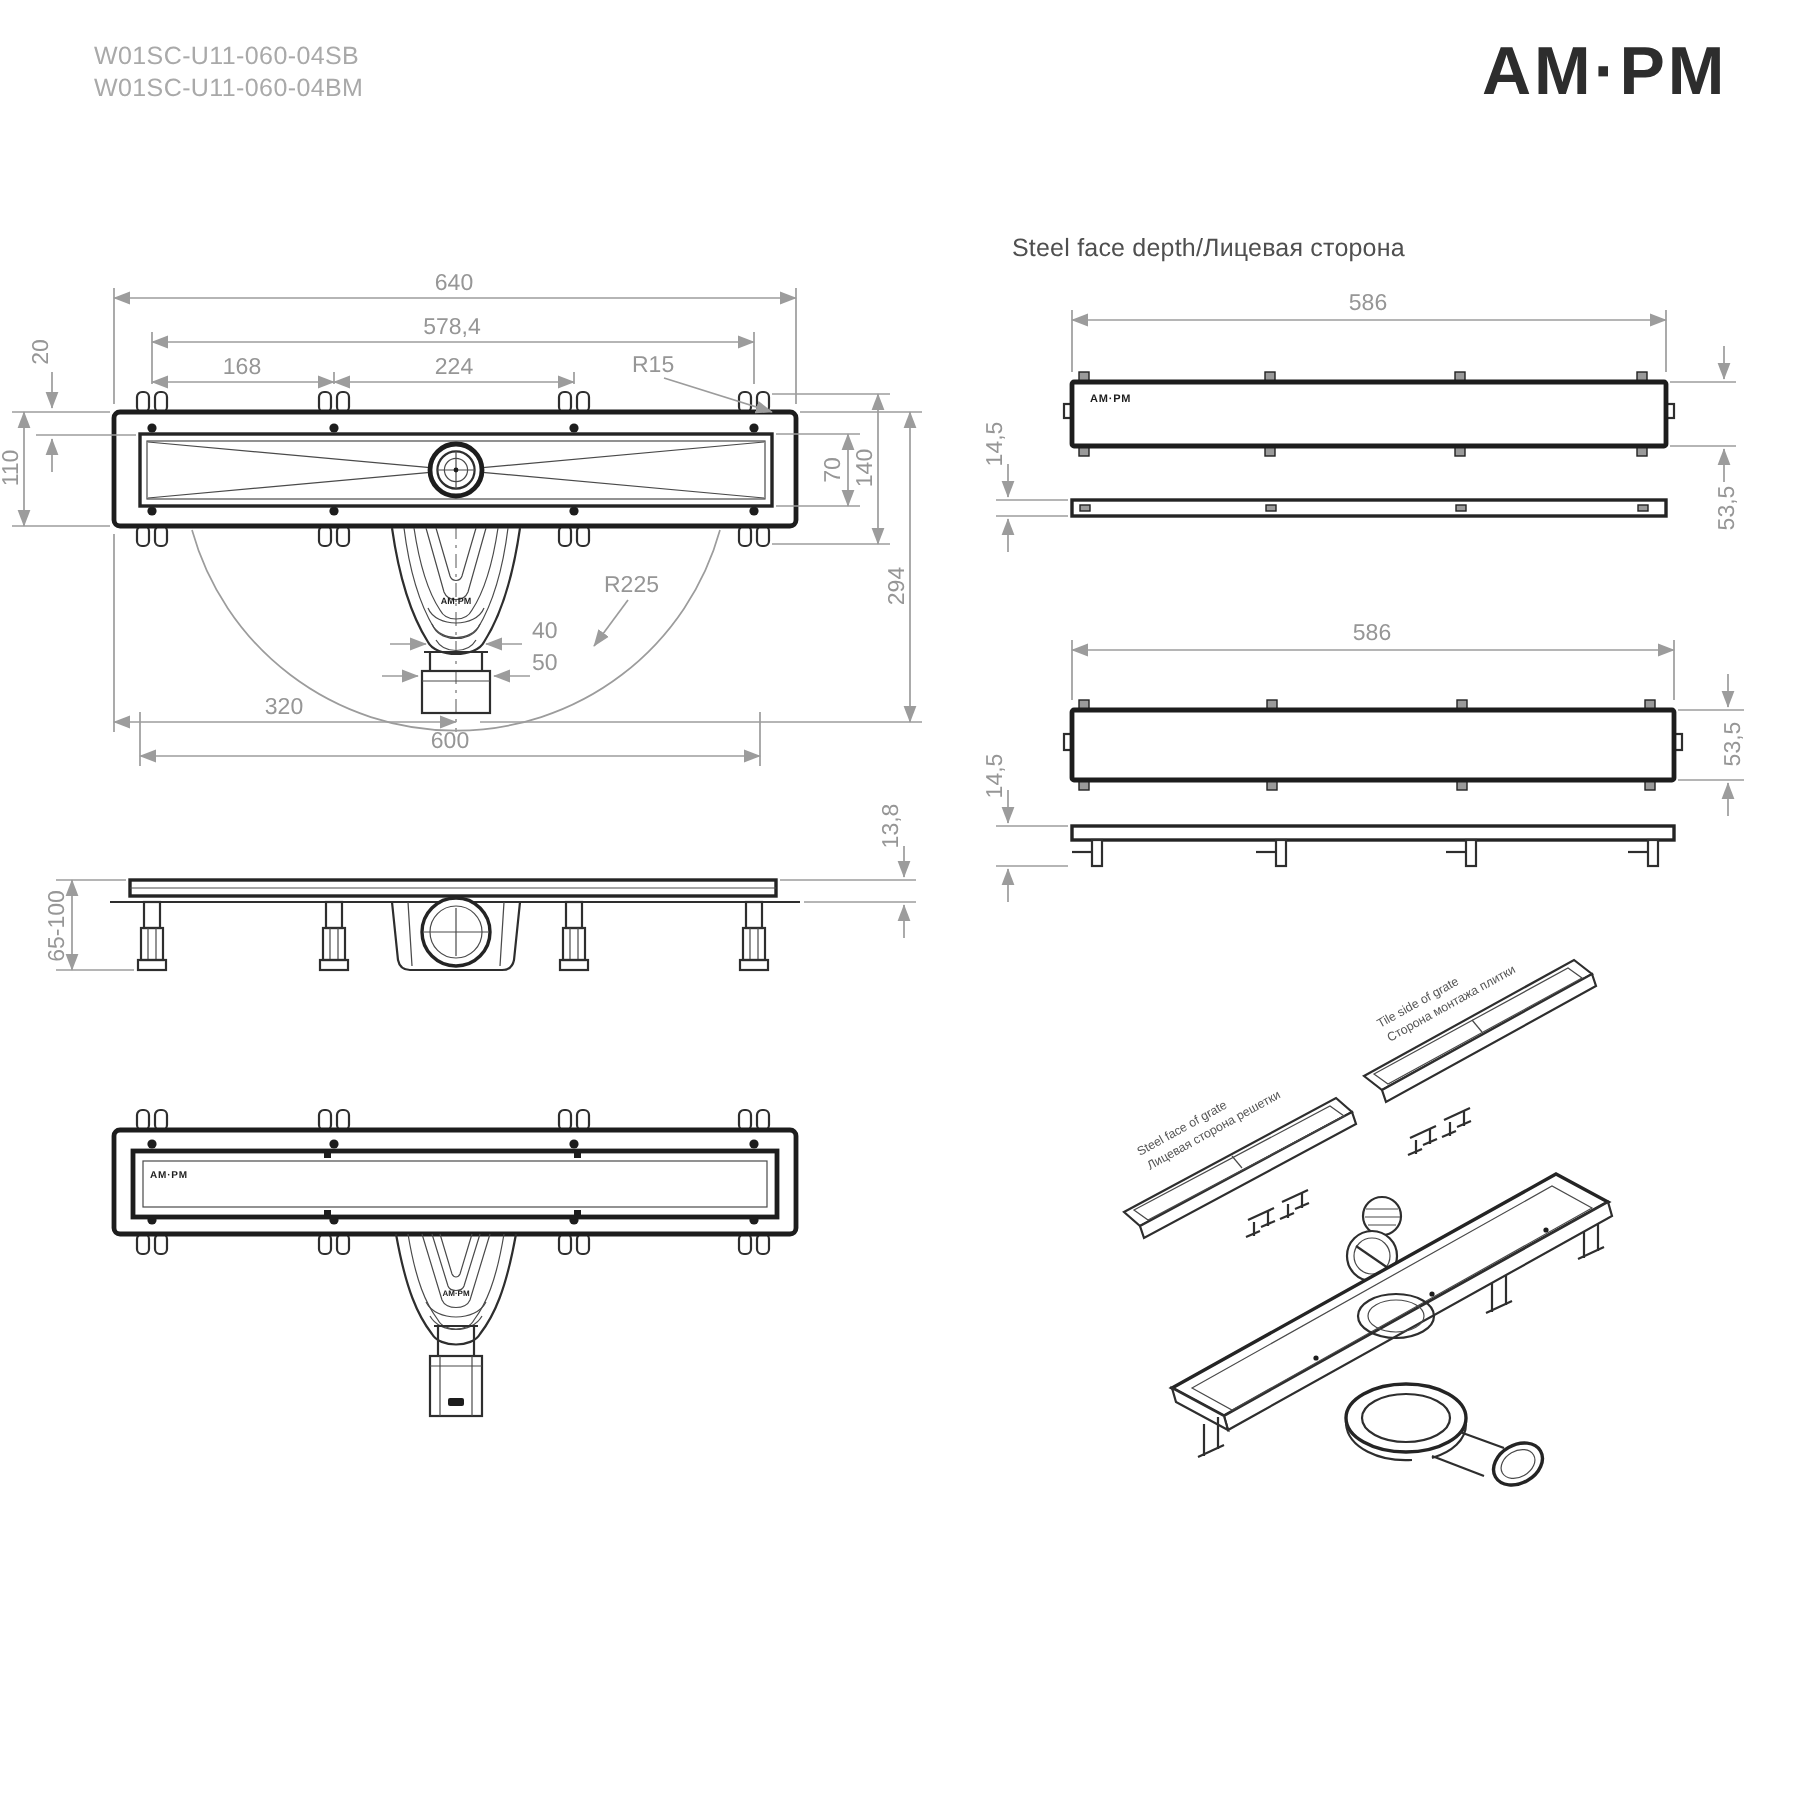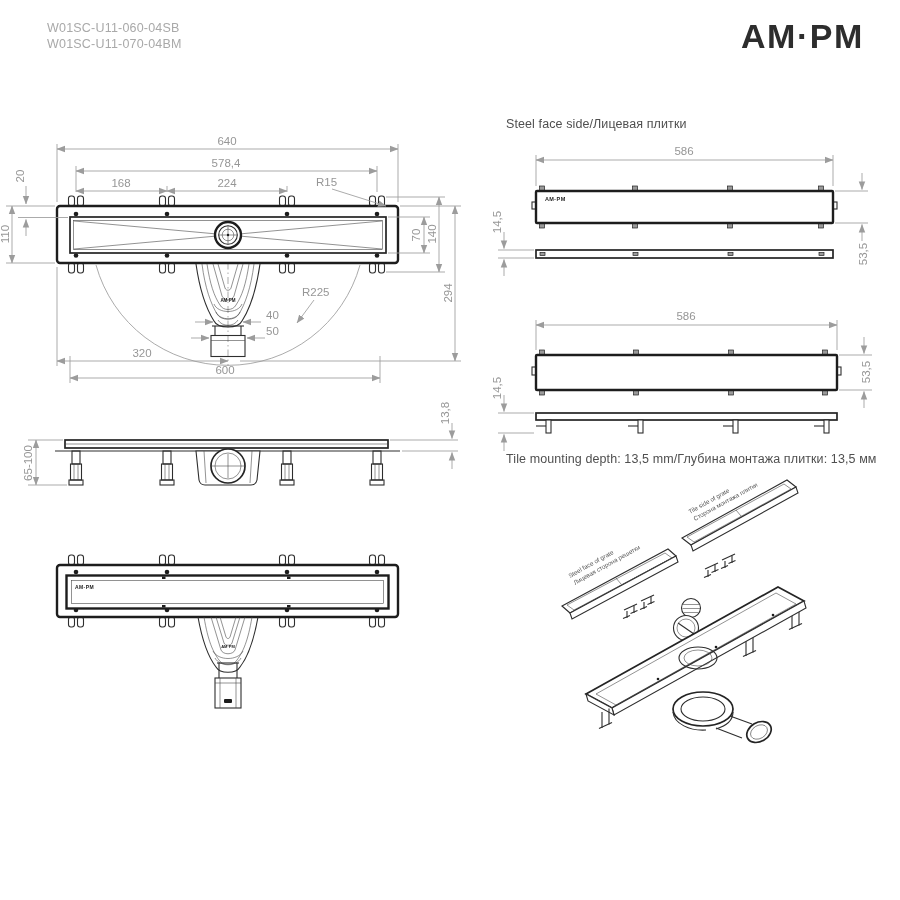--- a/index.html
+++ b/index.html
@@ -24,21 +24,21 @@
   .lbl { fill:#555; font-size:6.2px; }
   .logo-sm { fill:#1d1d1d; font-weight:bold; }
 </style>
 </head>
 <body>
 
 <div class="canvas">
 
   <div class="codes">
     <div>W01SC-U11-060-04SB</div>
-    <div>W01SC-U11-070-04BM</div>
+    <div>W01SC-U11-060-04BM</div>
   </div>
   <div class="brand">AM·PM</div>
 
   <svg style="left:0;top:130px" width="470" height="295" viewBox="0 0 470 295">
     <defs>
       <marker id="ma" viewBox="0 0 10 10" refX="9.5" refY="5" markerWidth="10" markerHeight="10" orient="auto-start-reverse">
         <path d="M0,1.2 L10,5 L0,8.8 z" fill="#9c9c9c"></path>
       </marker>
       <g id="taba">
           <rect x="-7.5" y="0" width="6" height="10" rx="2.5" class="s1f"></rect>
@@ -313,21 +313,21 @@
         <line class="s1" x1="237" y1="118" x2="237" y2="133"></line>
       <line class="s1" x1="217" y1="118" x2="239" y2="118"></line>
       <rect class="s1" x="215" y="133" width="26" height="30"></rect>
       <line class="thin" x1="220" y1="133" x2="220" y2="163"></line>
         <line class="thin" x1="236" y1="133" x2="236" y2="163"></line>
       <line class="thin" x1="215" y1="138" x2="241" y2="138"></line>
       <rect class="drk" x="224" y="154" width="8" height="4" rx="1"></rect>
     </g>
   </svg>
 
-  <div class="sec-title" style="left:506px;top:117px">Steel face side/Лицевая плитки</div>
+  <div class="sec-title" style="left:506px;top:117px">Steel face depth/Лицевая сторона</div>
 
   <svg style="left:490px;top:138px" width="400" height="145" viewBox="0 0 400 145">
     <defs>
       <marker id="ms" viewBox="0 0 10 10" refX="9.5" refY="5" markerWidth="10" markerHeight="10" orient="auto-start-reverse">
         <path d="M0,1.2 L10,5 L0,8.8 z" fill="#9c9c9c"></path>
       </marker>
     </defs>
     <g>
       <line class="dm" x1="46" y1="48" x2="46" y2="17"></line>
         <line class="dm" x1="343" y1="48" x2="343" y2="17"></line>
@@ -419,21 +419,20 @@
     </g>
     <g>
       <line class="dm" x1="44" y1="105" x2="8" y2="105"></line>
         <line class="dm" x1="44" y1="125" x2="8" y2="125"></line>
       <line class="dm" x1="14" y1="87" x2="14" y2="103.5" marker-end="url(#mt)"></line>
       <line class="dm" x1="14" y1="143" x2="14" y2="126.5" marker-end="url(#mt)"></line>
       <text class="dt" x="11" y="80" text-anchor="middle" transform="rotate(-90 11 80)">14,5</text>
     </g>
   </svg>
 
-  <div class="sec-title" style="left:506px;top:452px">Tile mounting depth: 13,5 mm/Глубина монтажа плитки: 13,5 мм</div>
 
   <svg style="left:540px;top:472px" width="350" height="340" viewBox="0 0 350 340">
     <defs>
       <g id="clipdef">
         <path class="s1" d="M0,7 L13,1" stroke-width="2"></path>
         <path class="s1" d="M3,8 L3,15 M10,2.5 L10,10"></path>
         <path class="s1" d="M-1,15.5 L6,12.5 M6.5,10.5 L13.5,7.5" stroke-width="1.6"></path>
       </g>
       <g id="footdef">
         <path class="s1" d="M0,0 L0,16 M7,-3.5 L7,12.5" stroke-width="1.4"></path>

